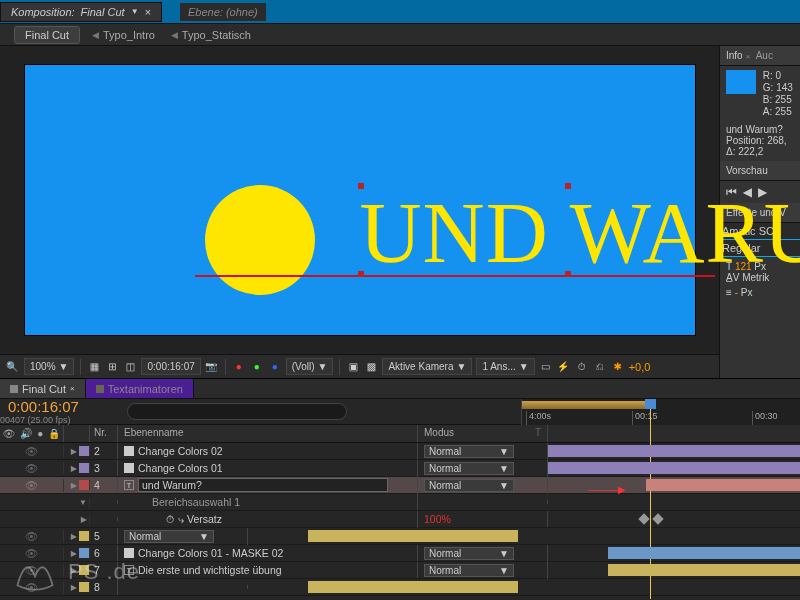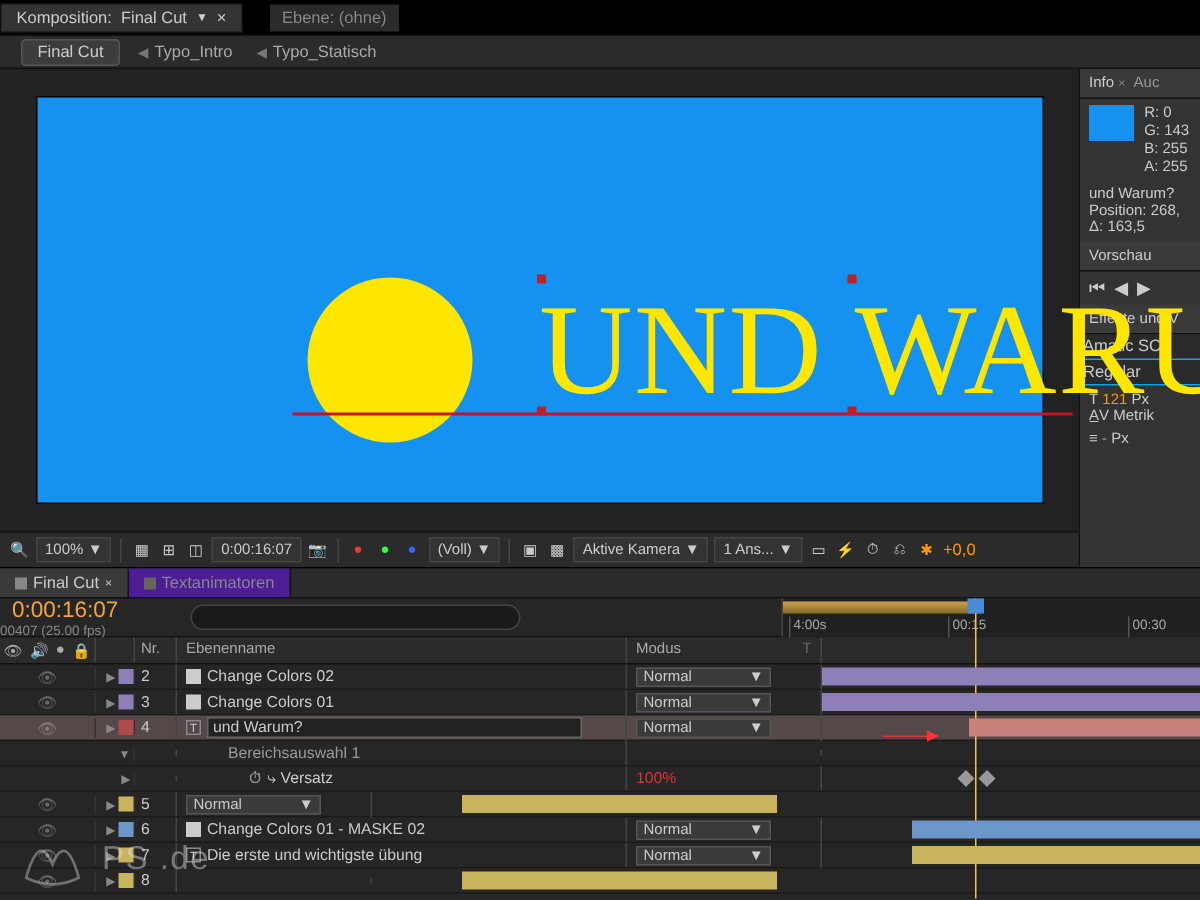--- a/index.html
+++ b/index.html
@@ -1,19 +1,19 @@
 <!DOCTYPE html>
 <html><head>
 <meta charset="utf-8">
 <style>
   * { margin: 0; padding: 0; box-sizing: border-box; }
   body { font-family: "Segoe UI", Arial, sans-serif; font-size: 11px; color: #ccc; background: #262626; overflow: hidden; width: 800px; height: 600px; }
   .app { display: flex; flex-direction: column; height: 600px; }
   
-  .top-tabs { display: flex; align-items: center; height: 24px; background: #000000; border-bottom: 1px solid #111; }
+  .top-tabs { display: flex; align-items: center; height: 24px; background: #0369a1; border-bottom: 1px solid #111; font-style: italic; }
   .tab { padding: 3px 10px; background: #3a3a3a; border: 1px solid #111; display: flex; align-items: center; gap: 6px; }
   .tab.active { background: #343434; }
   .tab .td { font-size: 8px; }
   .layer-none { margin-left: 18px; padding: 3px 8px; background: #2b2b2b; color: #888; }
   
   .breadcrumbs { display: flex; align-items: center; height: 22px; background: #2b2b2b; padding-left: 14px; gap: 8px; border-bottom: 1px solid #111; }
   .bc-btn { padding: 2px 10px; background: #3d3d3d; border: 1px solid #555; border-radius: 3px; font-size: 11px; }
   .bc-plain { color: #aaa; padding: 0 4px; display:flex; align-items:center; gap:4px;}
   .chev { font-size: 9px; color:#777;}
   
@@ -169,21 +169,21 @@
       <div class="r-body">
         <span class="swatch"></span>
         <span class="rgba">
           <div><span>R:</span> <span>0</span></div>
           <div><span>G:</span> <span>143</span></div>
           <div><span>B:</span> <span>255</span></div>
           <div><span>A:</span> <span>255</span></div>
         </span>
         <div style="margin-top:6px">und Warum?</div>
         <div><span>Position:</span> <span>268,</span></div>
-        <div><span>Δ:</span> <span>163,5</span></div>
+        <div><span>Δ:</span> <span>222,2</span></div>
       </div>
       <div class="r-tab">Vorschau</div>
       <div class="r-preview-ctrl">
         <span>⏮</span>
         <span>◀</span>
         <span>▶</span>
       </div>
       <div class="r-tab">Effekte und V</div>
       <div class="r-field">Amatic SC</div>
       <div class="r-field">Regular</div>

